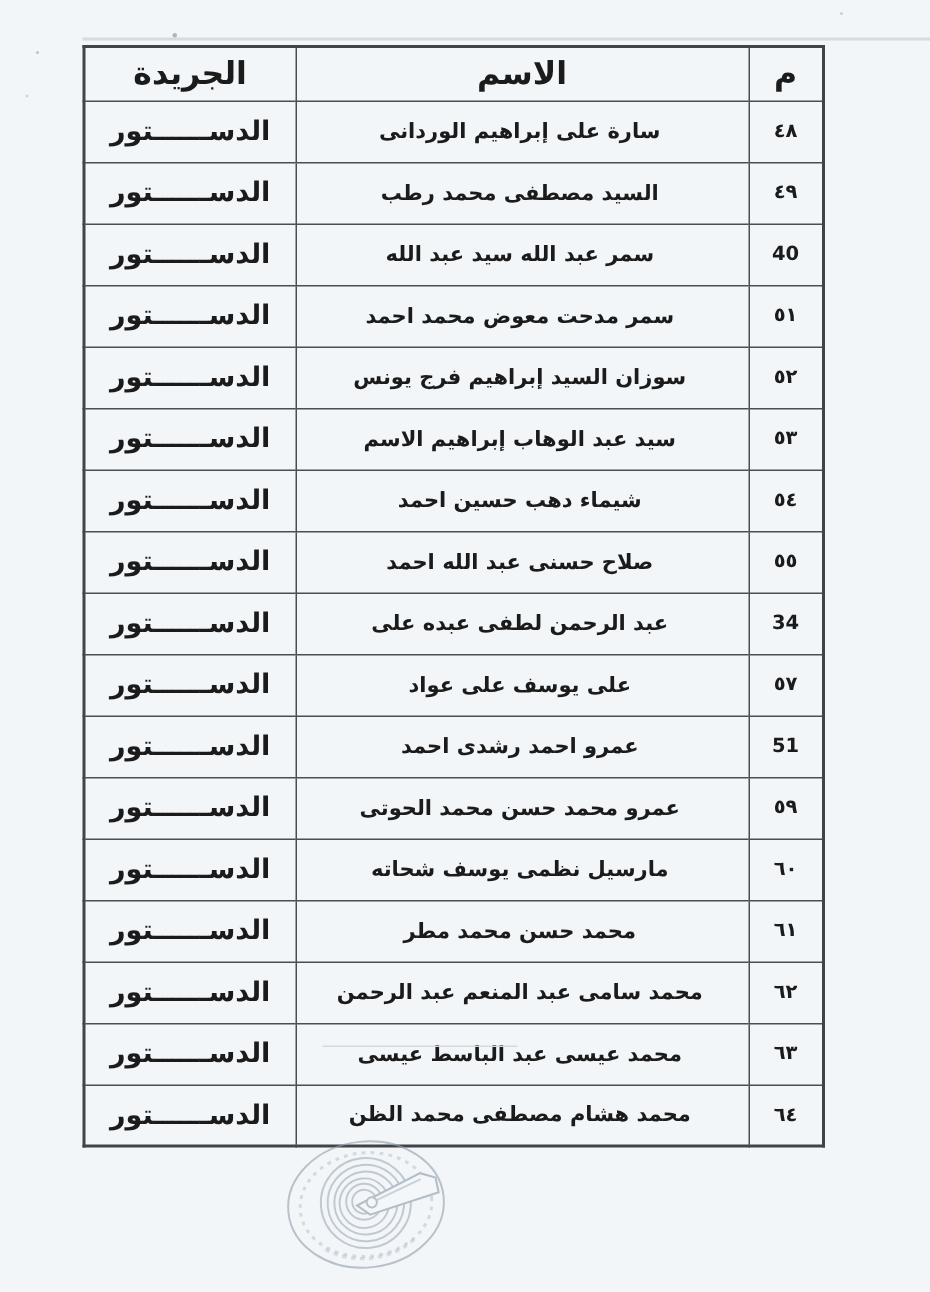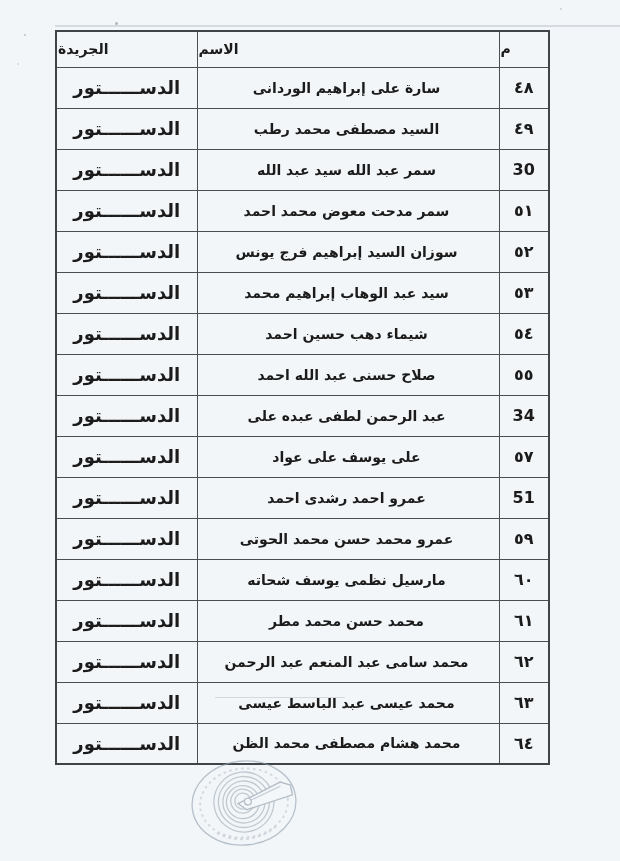--- a/index.html
+++ b/index.html
@@ -64,26 +64,26 @@
   table.roster th, table.roster td {
     border: 1.6px solid #484e52;
     font-weight: bold;
     overflow: hidden;
     white-space: nowrap;
   }
   table.roster thead tr { height: 36px; }
   table.roster tbody tr { height: 41px; }
 
   th.col-num, th.col-name, th.col-paper {
-    text-align: left;
-    font-size: 14px;
+    text-align: center;
+    font-size: 21px;
   }
   td.col-num {
     text-align: center;
-    font-size: 16px;
+    font-size: 13px;
   }
   td.col-name {
     text-align: center;
     padding-right: 4px;
     font-size: 14px;
   }
   td.col-paper {
     text-align: center;
     font-size: 18px;
   }
@@ -127,40 +127,40 @@
           <td class="col-paper">الدســــــتور</td>
         </tr>
 
         <tr>
           <td class="col-num">٤٩</td>
           <td class="col-name">السيد مصطفى محمد رطب</td>
           <td class="col-paper">الدســــــتور</td>
         </tr>
 
         <tr>
-          <td class="col-num">30</td>
+          <td class="col-num">40</td>
           <td class="col-name">سمر عبد الله سيد عبد الله</td>
           <td class="col-paper">الدســــــتور</td>
         </tr>
 
         <tr>
           <td class="col-num">٥١</td>
           <td class="col-name">سمر مدحت معوض محمد احمد</td>
           <td class="col-paper">الدســــــتور</td>
         </tr>
 
         <tr>
           <td class="col-num">٥٢</td>
           <td class="col-name">سوزان السيد إبراهيم فرج يونس</td>
           <td class="col-paper">الدســــــتور</td>
         </tr>
 
         <tr>
           <td class="col-num">٥٣</td>
-          <td class="col-name">سيد عبد الوهاب إبراهيم محمد</td>
+          <td class="col-name">سيد عبد الوهاب إبراهيم الاسم</td>
           <td class="col-paper">الدســــــتور</td>
         </tr>
 
         <tr>
           <td class="col-num">٥٤</td>
           <td class="col-name">شيماء دهب حسين احمد</td>
           <td class="col-paper">الدســــــتور</td>
         </tr>
 
         <tr>

